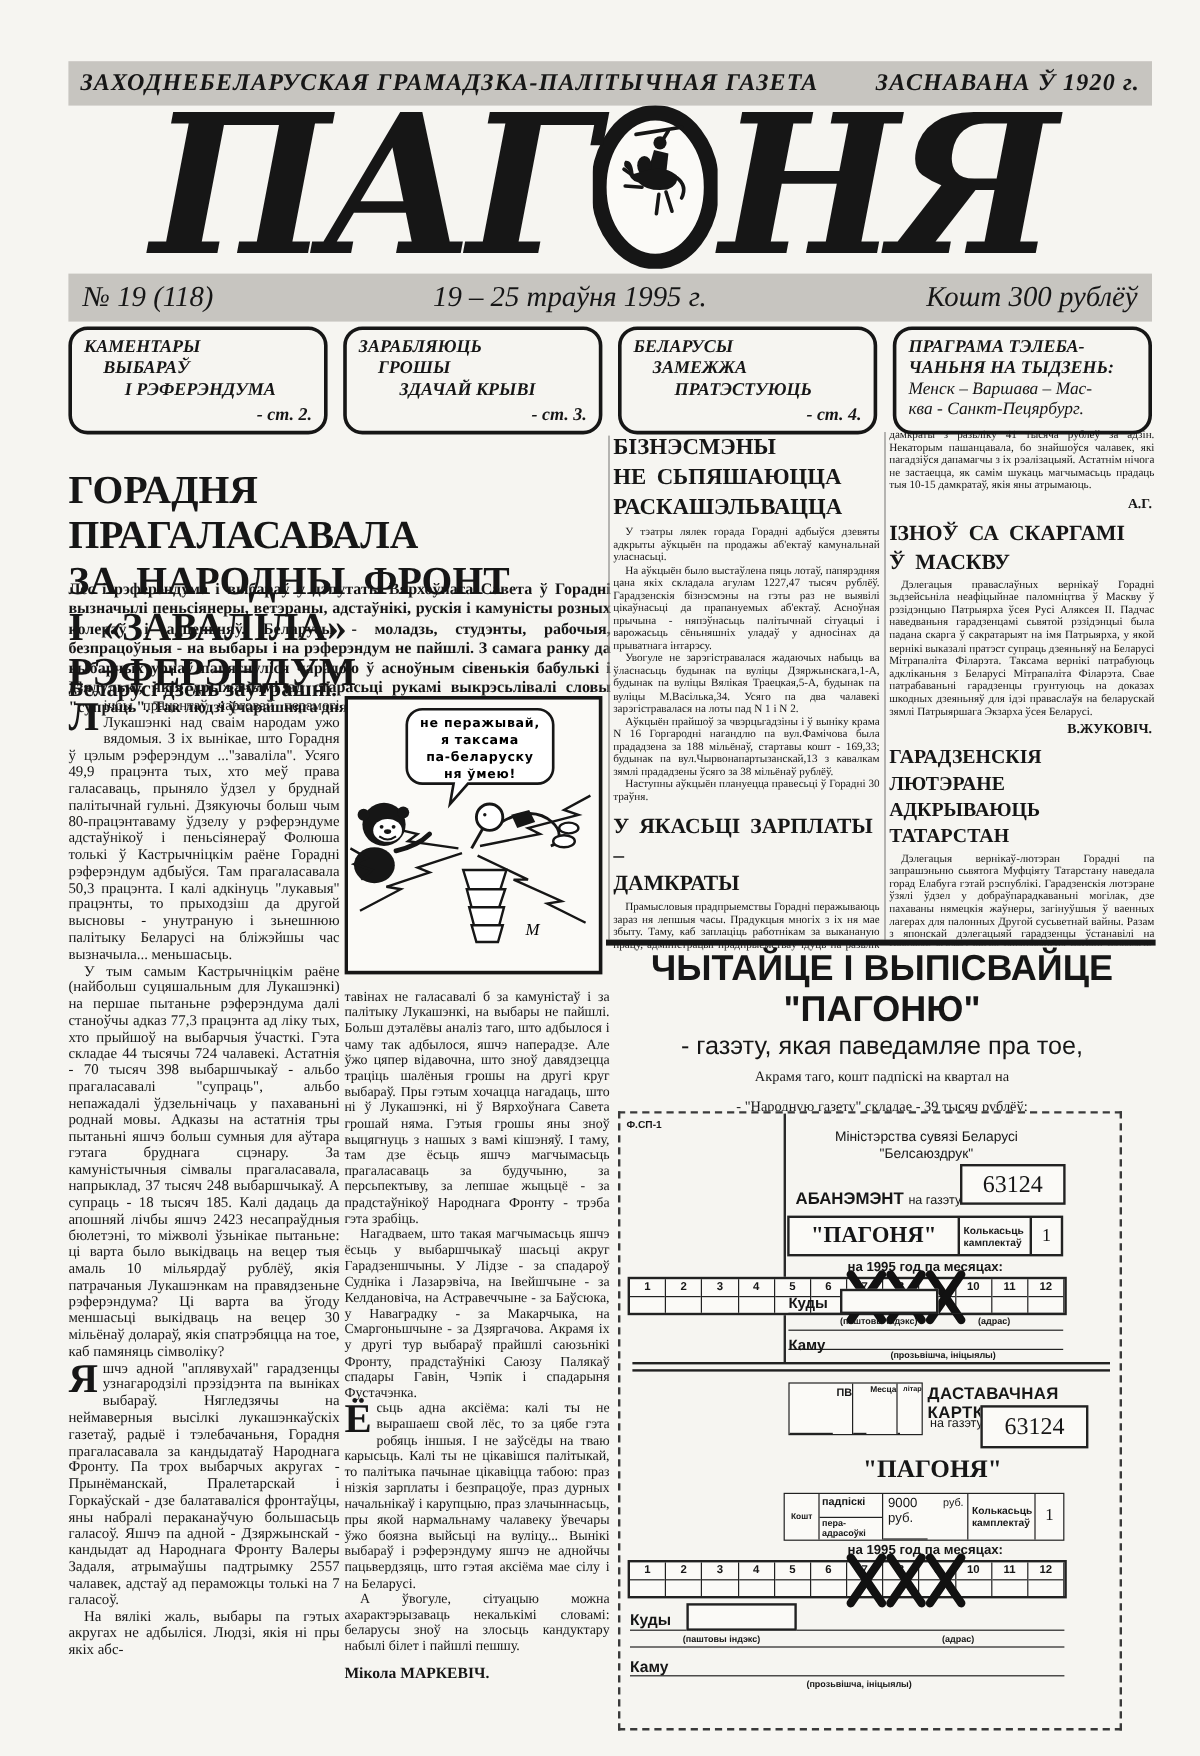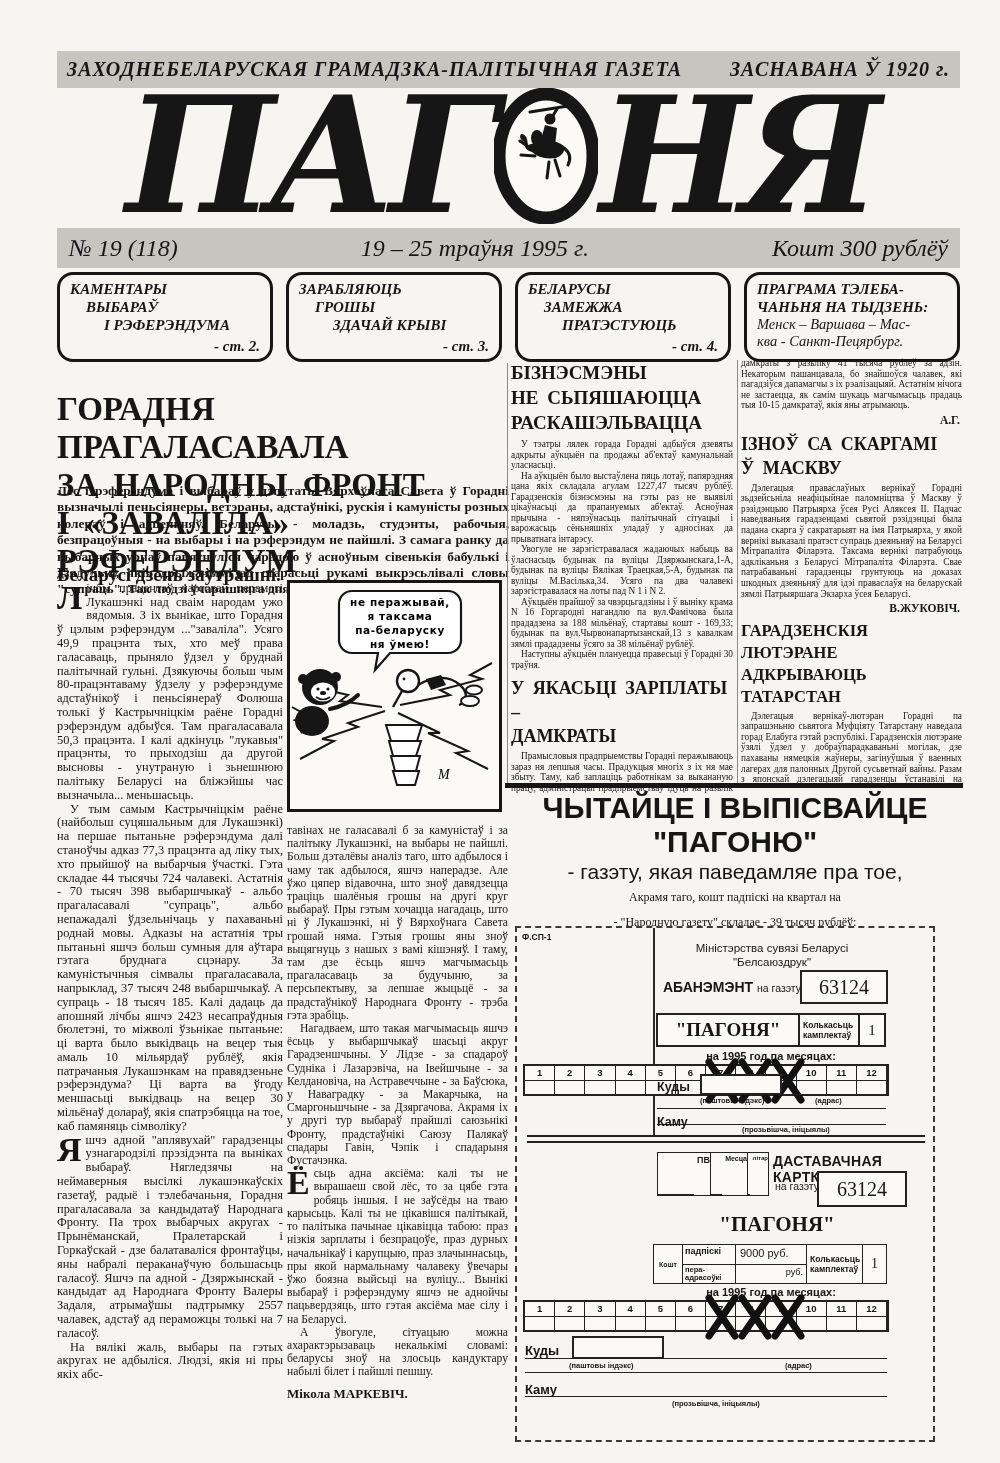--- a/index.html
+++ b/index.html
@@ -55,21 +55,21 @@
   .ad-sans{font-family:"Liberation Sans","DejaVu Sans",sans-serif;font-size:21px;line-height:26px;}
   .ad-serif{font-size:12px;line-height:25px;}
   .ad-bold{font-weight:bold;}
   
   #form{left:515px;top:926px;width:420px;height:516px;border:2px dashed #3a3a3a;box-sizing:border-box;
     font-family:"Liberation Sans","DejaVu Sans",sans-serif;background:#f6f5f1;}
   #form .abs{position:absolute;}
   .fcode{left:5px;top:4px;font-size:8.5px;font-weight:bold;}
   .card1-edge{left:136px;top:0;height:208px;width:0;border-left:2px solid #2a2a2a;}
   .ministry{left:140px;top:13px;width:230px;text-align:center;font-size:11.5px;line-height:14px;}
-  .abonline{left:146px;top:51px;font-size:14px;font-weight:bold;text-align:center;}
+  .abonline{left:146px;top:62px;font-size:14px;font-weight:bold;text-align:center;}
   .abonline .lite{font-weight:normal;font-size:10.5px;}
   .idxbox{border:2px solid #222;text-align:center;font-family:"Liberation Serif",serif;background:#fbfaf7;}
   .idx1{left:283px;top:42px;width:84px;height:30px;font-size:20px;line-height:30px;}
   .ptable{left:139px;top:85px;width:230px;height:34px;display:flex;border:2px solid #222;box-sizing:border-box;background:#fbfaf7;}
   .ptable .c1{width:140px;border-right:2px solid #222;font-family:"Liberation Serif",serif;font-weight:bold;
     font-size:19px;text-align:center;line-height:30px;}
   .ptable .c2{width:60px;border-right:2px solid #222;font-size:8.5px;font-weight:bold;line-height:10px;
     display:flex;flex-direction:column;justify-content:center;padding-left:3px;box-sizing:border-box;}
   .ptable .c3{flex:1;font-family:"Liberation Serif",serif;font-size:15px;text-align:center;line-height:30px;}
   .mcap{width:230px;text-align:center;font-weight:bold;font-size:11px;}
@@ -94,21 +94,21 @@
   .dtitle{left:256px;top:225px;font-size:14px;font-weight:bold;letter-spacing:0.3px;}
   .ngz2{left:258px;top:252px;font-size:10.5px;}
   .idx2{left:300px;top:243px;width:86px;height:32px;font-size:20px;line-height:32px;}
   .paper2{left:150px;top:284px;width:220px;text-align:center;font-family:"Liberation Serif",serif;
     font-weight:bold;font-size:21px;}
   .ctable{left:136px;top:316px;width:234px;height:40px;display:flex;border:1.5px solid #222;box-sizing:border-box;background:#fbfaf7;}
   .ctable .k{width:28px;border-right:1.5px solid #222;font-size:7px;font-weight:bold;display:flex;align-items:center;justify-content:center;text-align:center;}
   .ctable .m{width:52px;border-right:1.5px solid #222;display:flex;flex-direction:column;}
   .ctable .m .a{flex:1;border-bottom:1.5px solid #222;font-size:9px;font-weight:bold;padding:1px 0 0 2px;}
   .ctable .m .b{flex:1;font-size:7.5px;font-weight:bold;line-height:8px;padding:1px 0 0 2px;}
-  .ctable .v{width:70px;border-right:1.5px solid #222;display:flex;flex-direction:column;}
+  .ctable .v{width:70px;border-right:1.5px solid #222;display:flex;flex-direction:row;}
   .ctable .v .a{flex:1;border-bottom:1.5px solid #222;font-size:11px;padding:2px 2px 0 4px;}
   .ctable .v .b{flex:1;font-size:9px;text-align:right;padding:2px 3px 0 0;}
   .ctable .q{width:56px;border-right:1.5px solid #222;font-size:8.5px;font-weight:bold;line-height:10px;
     display:flex;flex-direction:column;justify-content:center;padding-left:3px;box-sizing:border-box;}
   .ctable .n{flex:1;font-family:"Liberation Serif",serif;font-size:14px;display:flex;align-items:center;justify-content:center;}
   .mcap2{left:139px;top:358px;}
   
   .bubble-txt{font-family:"DejaVu Sans",sans-serif;font-size:10.5px;font-weight:bold;letter-spacing:0.6px;}
 </style>
 </head>

